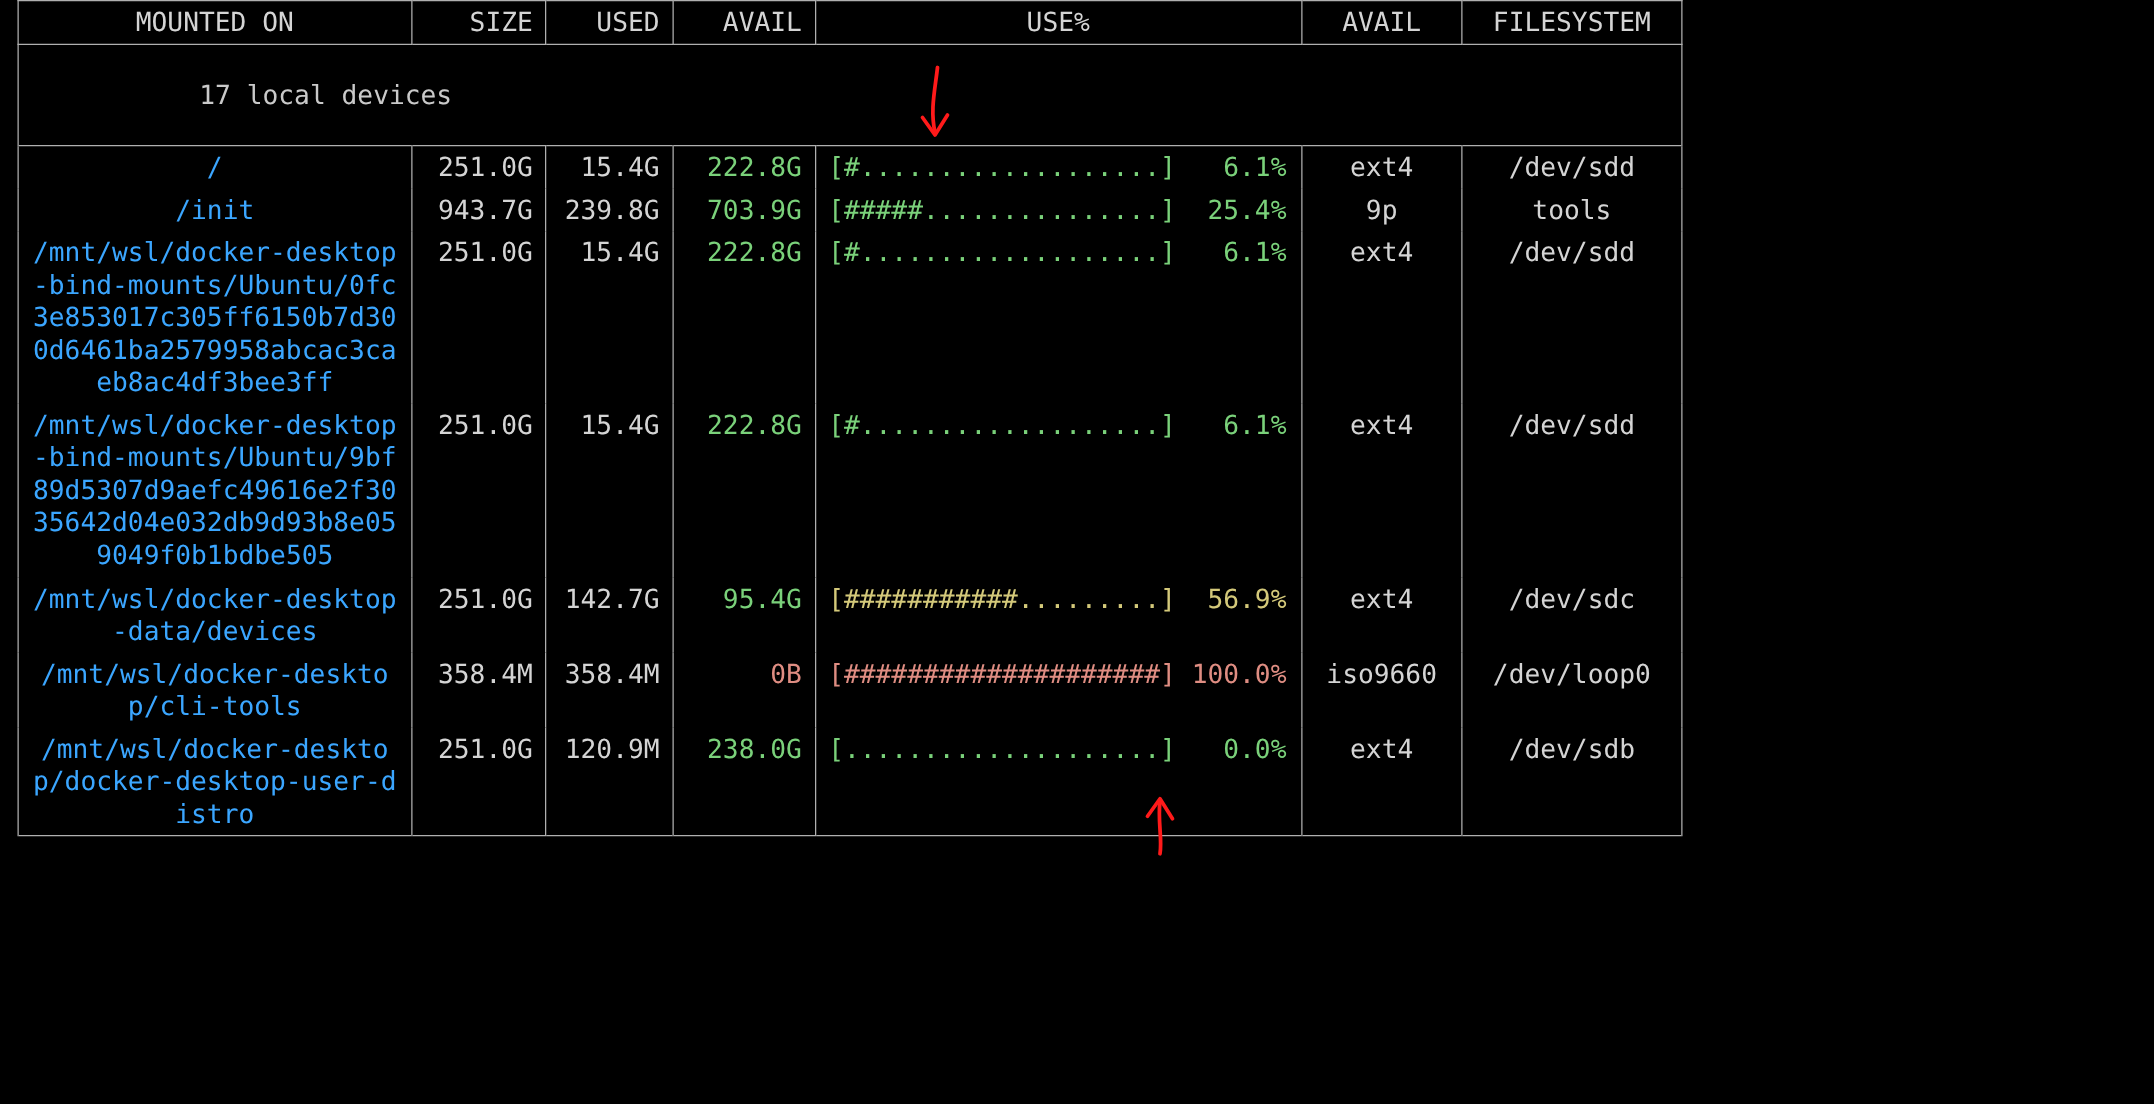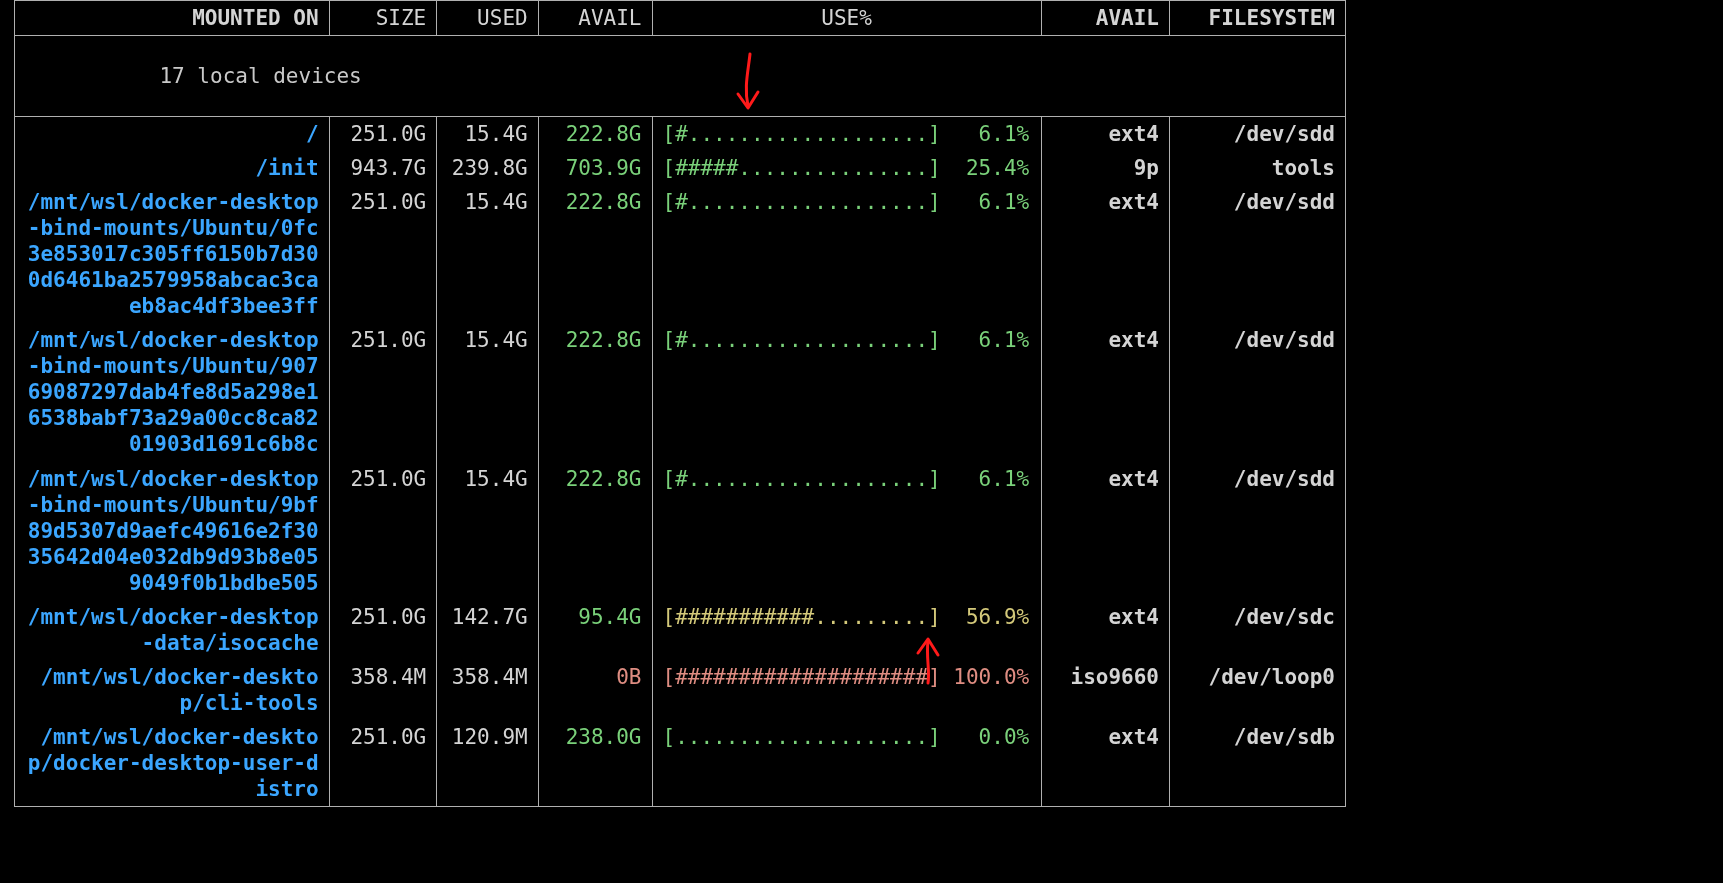--- a/index.html
+++ b/index.html
@@ -36,21 +36,21 @@
     vertical-align: top;
     font-weight: normal;
     white-space: pre;
   }
   th {
     font-weight: normal;
     color: #d4d4d4;
     text-align: left;
   }
   th.num, td.num { text-align: right; }
-  th.txt, td.txt { text-align: right; font-weight: bold; }
+  th.txt, td.txt { text-align: center; }
   .col-mount { width: 304px; }
   .col-size  { width: 104px; }
   .col-used  { width: 98px; }
   .col-avail { width: 110px; }
   .col-use   { width: 376px; text-align:center;}
   .col-type  { width: 124px; }
   .col-fs    { width: 170px; }
 
   
   thead th { border-top: 1px solid #b0b0b0; }
@@ -138,39 +138,30 @@
         <tr>
           <td class="txt mount">/mnt/wsl/docker-desktop-bind-mounts/Ubuntu/0fc3e853017c305ff6150b7d300d6461ba2579958abcac3caeb8ac4df3bee3ff</td>
           <td class="num size">251.0G</td>
           <td class="num used">15.4G</td>
           <td class="num avail-green">222.8G</td>
           <td class="use-cell use-green">[#...................]   6.1%</td>
           <td class="txt type">ext4</td>
           <td class="txt fs">/dev/sdd</td>
         </tr>
         <tr>
-          <td class="txt mount">/mnt/wsl/docker-desktop-bind-mounts/Ubuntu/90769087297dab4fe8d5a298e16538babf73a29a00cc8ca8201903d1691c6b8c</td>
+          <td class="txt mount">/mnt/wsl/docker-desktop-bind-mounts/Ubuntu/9bf89d5307d9aefc49616e2f3035642d04e032db9d93b8e059049f0b1bdbe505</td>
           <td class="num size">251.0G</td>
           <td class="num used">15.4G</td>
           <td class="num avail-green">222.8G</td>
           <td class="use-cell use-green">[#...................]   6.1%</td>
           <td class="txt type">ext4</td>
           <td class="txt fs">/dev/sdd</td>
         </tr>
         <tr>
-          <td class="txt mount">/mnt/wsl/docker-desktop-bind-mounts/Ubuntu/9bf89d5307d9aefc49616e2f3035642d04e032db9d93b8e059049f0b1bdbe505</td>
-          <td class="num size">251.0G</td>
-          <td class="num used">15.4G</td>
-          <td class="num avail-green">222.8G</td>
-          <td class="use-cell use-green">[#...................]   6.1%</td>
-          <td class="txt type">ext4</td>
-          <td class="txt fs">/dev/sdd</td>
-        </tr>
-        <tr>
-          <td class="txt mount">/mnt/wsl/docker-desktop-data/isocache</td>
+          <td class="txt mount">/mnt/wsl/docker-desktop-data/devices</td>
           <td class="num size">251.0G</td>
           <td class="num used">142.7G</td>
           <td class="num avail-green">95.4G</td>
           <td class="use-cell use-yellow">[###########.........]  56.9%</td>
           <td class="txt type">ext4</td>
           <td class="txt fs">/dev/sdc</td>
         </tr>
         <tr>
           <td class="txt mount">/mnt/wsl/docker-desktop/cli-tools</td>
           <td class="num size">358.4M</td>

